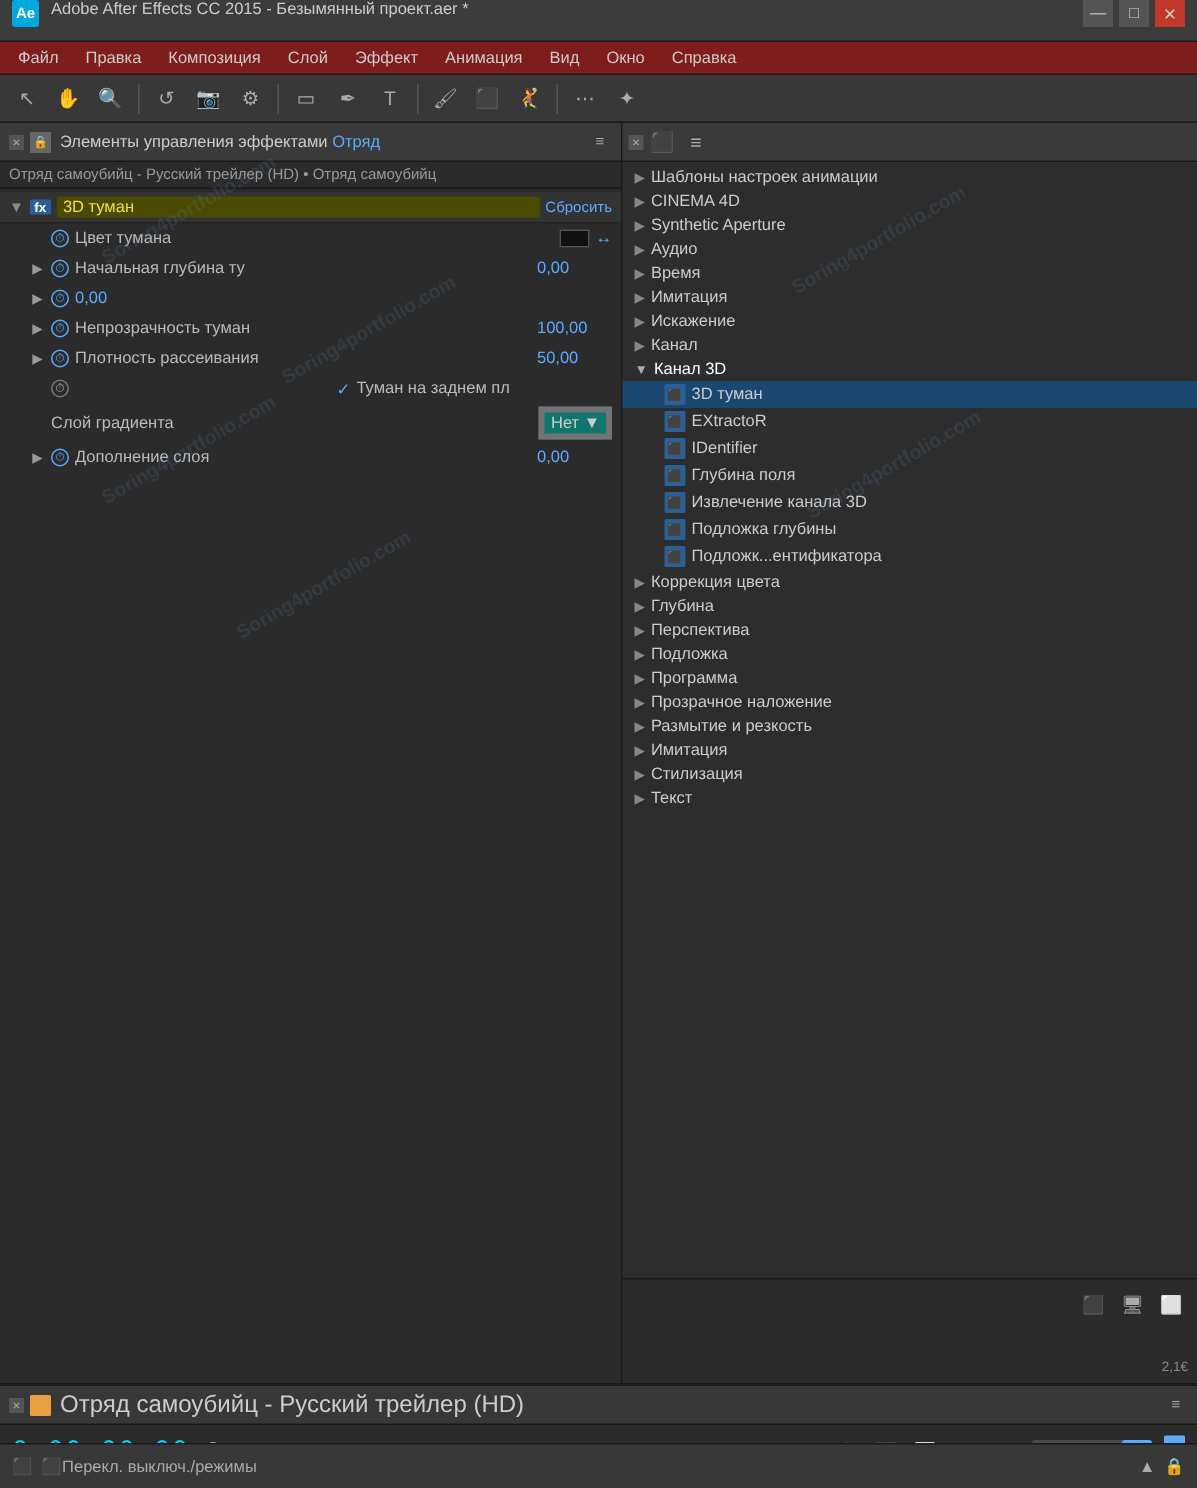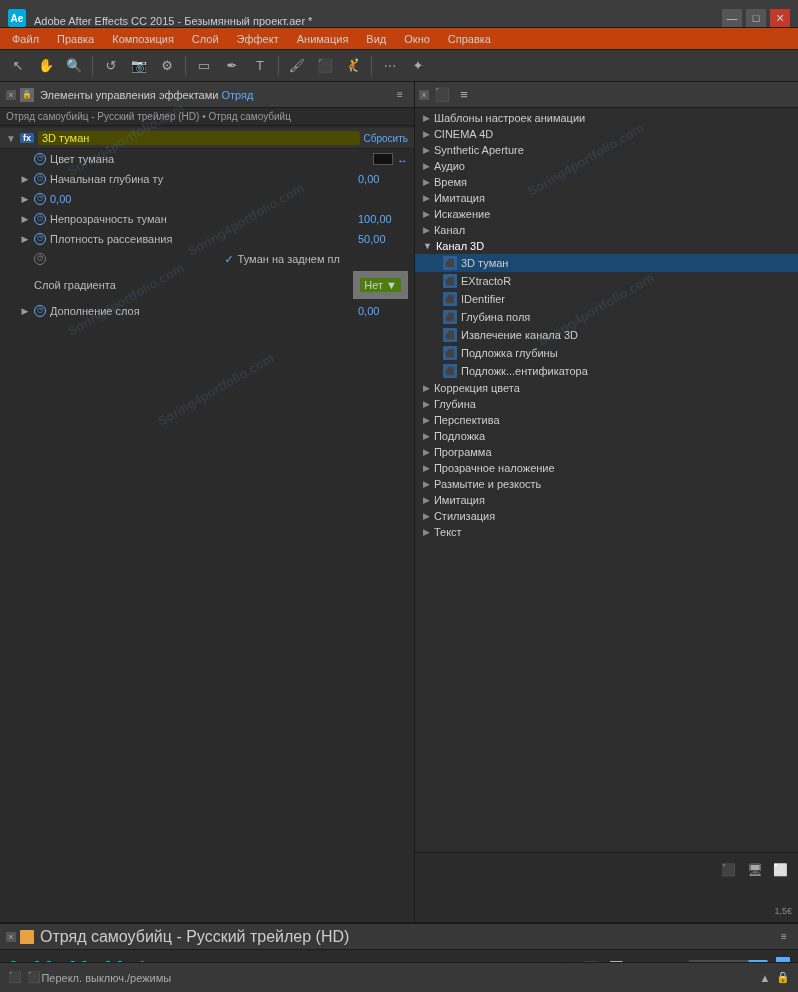--- a/index.html
+++ b/index.html
@@ -12,21 +12,21 @@
       color: #cccccc;
       overflow: hidden;
       position: relative;
     }
 
     
     .title-bar {
       background: #3c3c3c;
       height: 28px;
       display: flex;
-      align-items: flex-end;
+      align-items: flex-start;
       padding: 0 8px;
       border-bottom: 1px solid #1a1a1a;
     }
     .title-bar-logo {
       width: 18px;
       height: 18px;
       background: #00a8e0;
       border-radius: 2px;
       margin-right: 8px;
       display: flex;
@@ -55,21 +55,21 @@
       font-size: 11px;
       cursor: pointer;
       display: flex;
       align-items: center;
       justify-content: center;
     }
     .title-bar-btn.close { background: #c0392b; }
 
     
     .menu-bar {
-      background: #c2410c;
+      background: #7f1d1d;
       height: 22px;
       display: flex;
       align-items: center;
       padding: 0 4px;
       border-bottom: 1px solid #1a1a1a;
       gap: 2px;
     }
     .menu-item {
       padding: 2px 8px;
       cursor: pointer;
@@ -272,23 +272,23 @@
     }
 
     .checkbox-icon {
       color: #5aabff;
       font-size: 11px;
     }
 
     .dropdown-value {
       font-size: 11px;
       color: #ccc;
-      background: #4d7c0f;
+      background: #0f766e;
       padding: 1px 4px;
-      border: 7px solid #737373;
+      border: 4px solid #737373;
       cursor: pointer;
     }
 
     
     .right-panel {
       flex: 1;
       display: flex;
       flex-direction: column;
     }
 
@@ -758,21 +758,21 @@
       </div>
 
       <div class="preset-section">
         <span class="preset-triangle">▶</span>
         <span>Текст</span>
       </div>
     </div>
 
     <div class="preview-strip">
 
-      <div style="position:absolute; right:6px; bottom:6px; font-size:9px; color:#888;">1,5€</div>
+      <div style="position:absolute; right:6px; bottom:6px; font-size:9px; color:#888;">2,1€</div>
       <div style="position:absolute; right:6px; top:6px; display:flex; gap:4px;">
         <button class="tl-btn">⬛</button>
         <button class="tl-btn">🖥</button>
         <button class="tl-btn">⬜</button>
       </div>
     </div>
   </div>
 </div>
 
 <div class="timeline-section">

